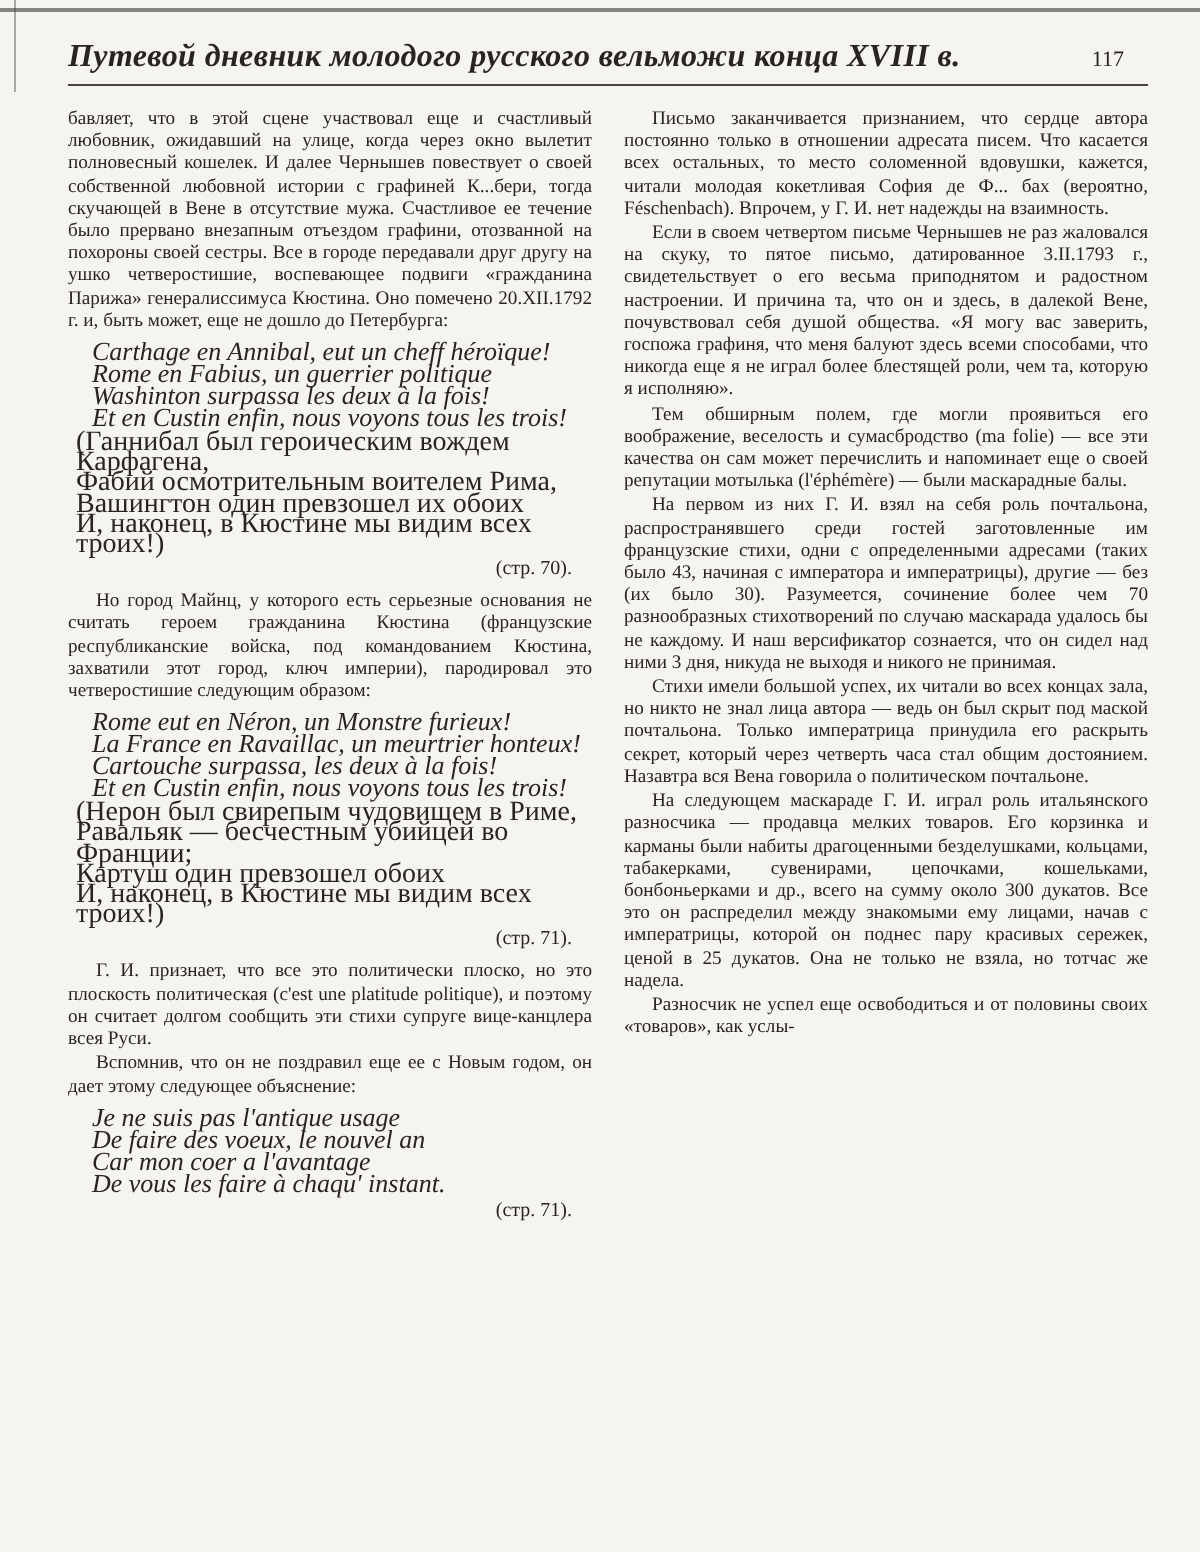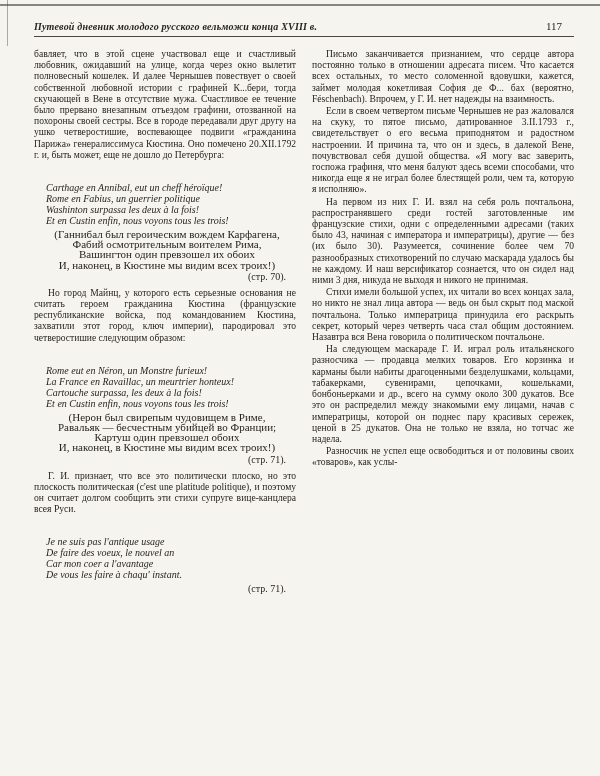--- a/index.html
+++ b/index.html
@@ -23,44 +23,44 @@
   .scan-edge-left {
     position:absolute; top:0; left:7px; width:1px; height:46px;
     background:#3a3a3a; opacity:.4;
   }
   .inner { padding:20px 26px 10px 34px; }
   .running-head {
     display:flex; justify-content:space-between; align-items:baseline;
     border-bottom:1px solid #4a463d;
     padding-bottom:4px; margin-bottom:11px;
   }
-  .head-title { font-style:italic; font-weight:bold; font-size:10px; letter-spacing:.2px; }
+  .head-title { font-style:italic; font-weight:bold; font-size:16px; letter-spacing:.2px; }
   .head-page  { font-weight:normal; font-size:11px; padding-right:12px; }
   .columns { display:flex; gap:16px; }
   .col { flex:1 1 0; min-width:0; }
   .para, .para-cont {
     font-size:9.6px; line-height:11.2px;
     text-align:justify;
     hyphens:auto; -webkit-hyphens:auto;
     margin:0 0 1px 0;
   }
   .para { text-indent:14px; }
   .para-cont { text-indent:0; }
   .verse {
     font-style:italic;
-    font-size:10px; line-height:11px;
+    font-size:13px; line-height:11px;
     white-space:pre-line;
-    margin:22px 0 3px 12px;
+    margin:4px 0 3px 12px;
     text-align:left;
   }
   .note {
-    font-size:11px; line-height:10.2px;
+    font-size:14px; line-height:10.2px;
     white-space:pre-line;
     margin:2px 0 0 4px;
-    text-align:center;
+    text-align:left;
   }
   .pageref {
     font-size:10px; line-height:11px;
     text-align:right;
     margin:1px 10px 5px 0;
   }
 </style>
 </head>
 <body>
 
@@ -91,30 +91,32 @@
         <div class="verse">Rome eut en Néron, un Monstre furieux!
 La France en Ravaillac, un meurtrier honteux!
 Cartouche surpassa, les deux à la fois!
 Et en Custin enfin, nous voyons tous les trois!</div>
         <div class="note">(Нерон был свирепым чудовищем в Риме,
 Равальяк — бесчестным убийцей во Франции;
 Картуш один превзошел обоих
 И, наконец, в Кюстине мы видим всех троих!)</div>
         <div class="pageref">(стр. 71).</div>
         <p class="para" lang="ru">Г. И. признает, что все это политически плоско, но это плоскость политическая (c'est une platitude politique), и поэтому он считает долгом сообщить эти стихи супруге вице-канцлера всея Руси.</p>
+        <p class="para" lang="ru">Вспомнив, что он не поздравил еще ее с Новым годом, он дает этому следующее объяснение:</p>
         <div class="verse">Je ne suis pas l'antique usage
 De faire des voeux, le nouvel an
 Car mon coer a l'avantage
 De vous les faire à chaqu' instant.</div>
         <div class="pageref">(стр. 71).</div>
       </div>
 
       <div class="col">
-        <p class="para" lang="ru">Письмо заканчивается признанием, что сердце автора постоянно только в отношении адресата писем. Что касается всех остальных, то место соломенной вдовушки, кажется, займет молодая кокетливая София де Ф... бах (вероятно, Féschenbach). Впрочем, у Г. И. нет надежды на взаимность.</p>
+        <p class="para" lang="ru">Письмо заканчивается признанием, что сердце автора постоянно только в отношении адресата писем. Что касается всех остальных, то место соломенной вдовушки, кажется, читали молодая кокетливая София де Ф... бах (вероятно, Féschenbach). Впрочем, у Г. И. нет надежды на взаимность.</p>
         <p class="para" lang="ru">Если в своем четвертом письме Чернышев не раз жаловался на скуку, то пятое письмо, датированное 3.II.1793 г., свидетельствует о его весьма приподнятом и радостном настроении. И причина та, что он и здесь, в далекой Вене, почувствовал себя душой общества. «Я могу вас заверить, госпожа графиня, что меня балуют здесь всеми способами, что никогда еще я не играл более блестящей роли, чем та, которую я исполняю».</p>
+        <p class="para" lang="ru">Тем обширным полем, где могли проявиться его воображение, веселость и сумасбродство (ma folie) — все эти качества он сам может перечислить и напоминает еще о своей репутации мотылька (l'éphémère) — были маскарадные балы.</p>
         <p class="para" lang="ru">На первом из них Г. И. взял на себя роль почтальона, распространявшего среди гостей заготовленные им французские стихи, одни с определенными адресами (таких было 43, начиная с императора и императрицы), другие — без (их было 30). Разумеется, сочинение более чем 70 разнообразных стихотворений по случаю маскарада удалось бы не каждому. И наш версификатор сознается, что он сидел над ними 3 дня, никуда не выходя и никого не принимая.</p>
         <p class="para" lang="ru">Стихи имели большой успех, их читали во всех концах зала, но никто не знал лица автора — ведь он был скрыт под маской почтальона. Только императрица принудила его раскрыть секрет, который через четверть часа стал общим достоянием. Назавтра вся Вена говорила о политическом почтальоне.</p>
         <p class="para" lang="ru">На следующем маскараде Г. И. играл роль итальянского разносчика — продавца мелких товаров. Его корзинка и карманы были набиты драгоценными безделушками, кольцами, табакерками, сувенирами, цепочками, кошельками, бонбоньерками и др., всего на сумму около 300 дукатов. Все это он распределил между знакомыми ему лицами, начав с императрицы, которой он поднес пару красивых сережек, ценой в 25 дукатов. Она не только не взяла, но тотчас же надела.</p>
         <p class="para" lang="ru">Разносчик не успел еще освободиться и от половины своих «товаров», как услы-</p>
       </div>
 
     </div>
   </div>
 </div>
 

